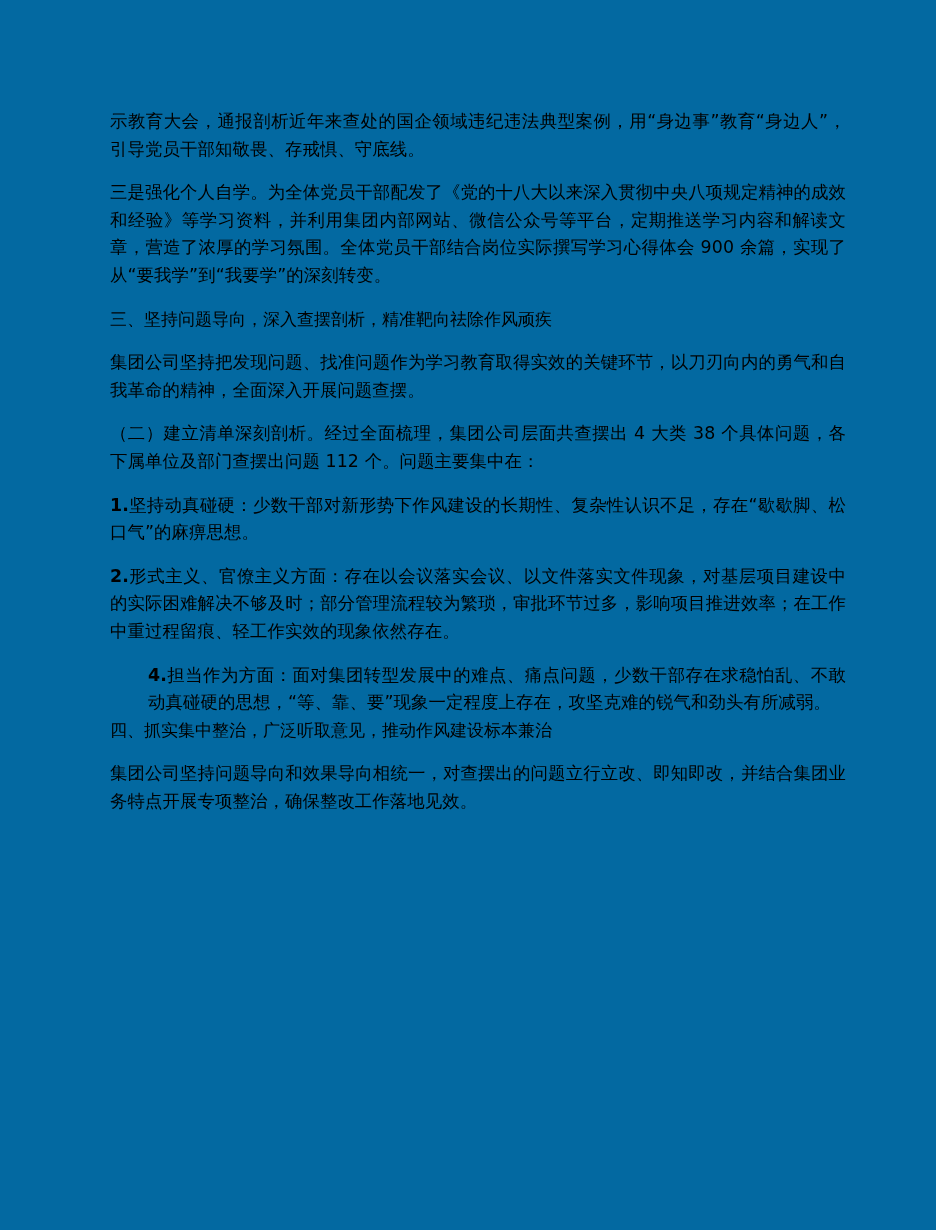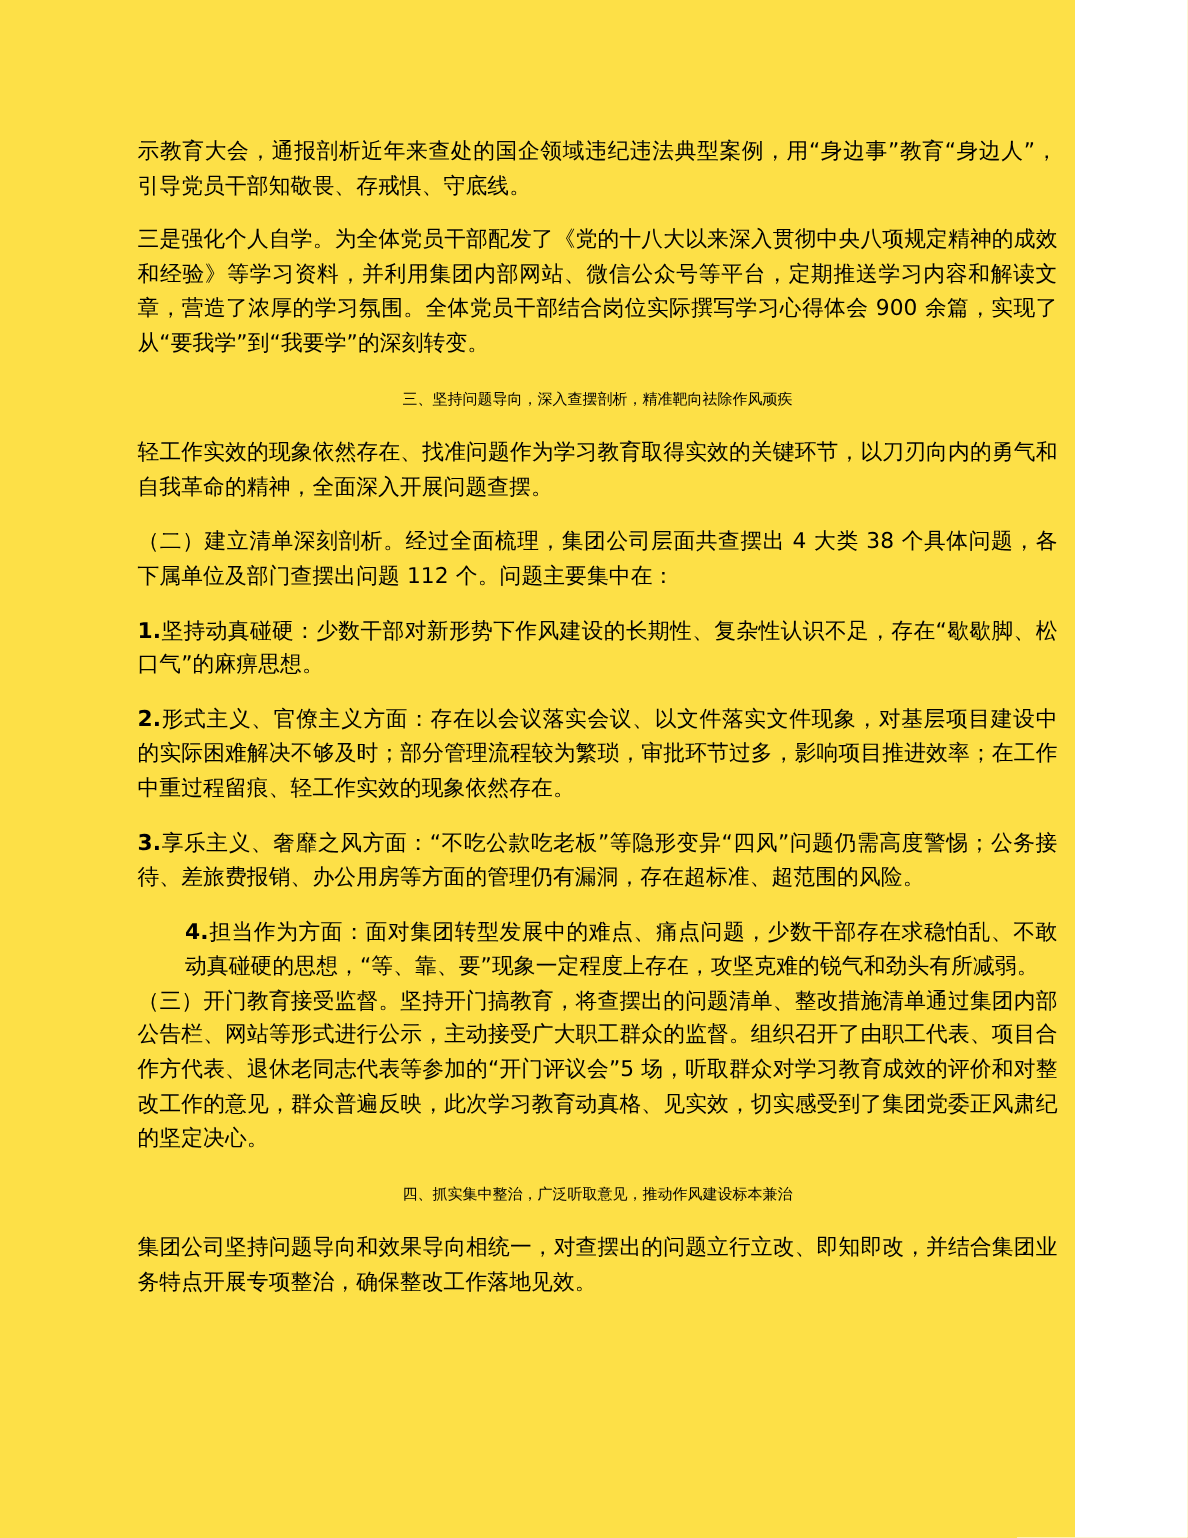--- a/index.html
+++ b/index.html
@@ -10,23 +10,23 @@
   }
   body {
     width: 950px;
     height: 1230px;
     font-family: "DejaVu Sans", "Liberation Sans", sans-serif;
     color: #000000;
     overflow: hidden;
   }
   #page {
     position: relative;
-    width: 860px;
+    width: 936px;
     height: 1230px;
-    background: #fde047;
+    background: #0369a1;
     box-sizing: border-box;
     text-decoration: underline;
   }
   #doc-body {
     position: absolute;
     left: 110px;
     top: 108px;
     width: 736px;
   }
   .para {
@@ -44,52 +44,50 @@
   }
   
   .para.tight {
     margin-bottom: 0;
     margin-left: 38px;
   }
   .num {
     font-weight: bold;
   }
   .heading {
-    font-size: 12px;
+    font-size: 17px;
     line-height: 27.6px;
     margin: 0 0 16px 0;
-    text-align: center;
+    text-align: left;
     color: #000000;
   }
 </style>
 </head>
 <body>
 
 <div id="page">
   <div id="doc-body">
 
     <p class="para">示教育大会，通报剖析近年来查处的国企领域违纪违法典型案例，用“身边事”教育“身边人”，引导党员干部知敬畏、存戒惧、守底线。</p>
 
     <p class="para">三是强化个人自学。为全体党员干部配发了《党的十八大以来深入贯彻中央八项规定精神的成效和经验》等学习资料，并利用集团内部网站、微信公众号等平台，定期推送学习内容和解读文章，营造了浓厚的学习氛围。全体党员干部结合岗位实际撰写学习心得体会 900 余篇，实现了从“要我学”到“我要学”的深刻转变。</p>
 
     <p class="heading">三、坚持问题导向，深入查摆剖析，精准靶向祛除作风顽疾</p>
 
-    <p class="para">轻工作实效的现象依然存在、找准问题作为学习教育取得实效的关键环节，以刀刃向内的勇气和自我革命的精神，全面深入开展问题查摆。</p>
+    <p class="para">集团公司坚持把发现问题、找准问题作为学习教育取得实效的关键环节，以刀刃向内的勇气和自我革命的精神，全面深入开展问题查摆。</p>
 
 
     <p class="para">（二）建立清单深刻剖析。经过全面梳理，集团公司层面共查摆出 4 大类 38 个具体问题，各下属单位及部门查摆出问题 112 个。问题主要集中在：</p>
 
     <p class="para"><span class="num">1.</span><span>坚持动真碰硬：少数干部对新形势下作风建设的长期性、复杂性认识不足，存在“歇歇脚、松口气”的麻痹思想。</span></p>
 
     <p class="para"><span class="num">2.</span><span>形式主义、官僚主义方面：存在以会议落实会议、以文件落实文件现象，对基层项目建设中的实际困难解决不够及时；部分管理流程较为繁琐，审批环节过多，影响项目推进效率；在工作中重过程留痕、轻工作实效的现象依然存在。</span></p>
 
-    <p class="para"><span class="num">3.</span><span>享乐主义、奢靡之风方面：“不吃公款吃老板”等隐形变异“四风”问题仍需高度警惕；公务接待、差旅费报销、办公用房等方面的管理仍有漏洞，存在超标准、超范围的风险。</span></p>
 
     <p class="para tight"><span class="num">4.</span><span>担当作为方面：面对集团转型发展中的难点、痛点问题，少数干部存在求稳怕乱、不敢动真碰硬的思想，“等、靠、要”现象一定程度上存在，攻坚克难的锐气和劲头有所减弱。</span></p>
 
-    <p class="para">（三）开门教育接受监督。坚持开门搞教育，将查摆出的问题清单、整改措施清单通过集团内部公告栏、网站等形式进行公示，主动接受广大职工群众的监督。组织召开了由职工代表、项目合作方代表、退休老同志代表等参加的“开门评议会”5 场，听取群众对学习教育成效的评价和对整改工作的意见，群众普遍反映，此次学习教育动真格、见实效，切实感受到了集团党委正风肃纪的坚定决心。</p>
 
     <p class="heading">四、抓实集中整治，广泛听取意见，推动作风建设标本兼治</p>
 
     <p class="para">集团公司坚持问题导向和效果导向相统一，对查摆出的问题立行立改、即知即改，并结合集团业务特点开展专项整治，确保整改工作落地见效。</p>
 
   </div>
 </div>
 
 </body></html>

